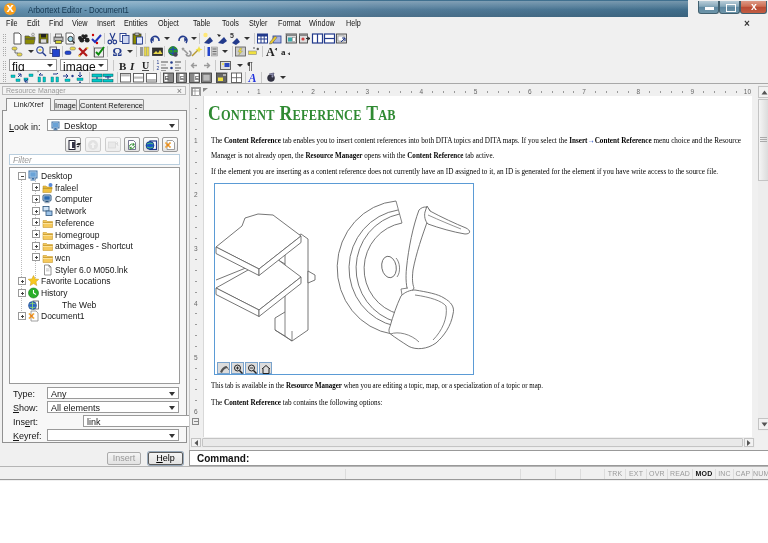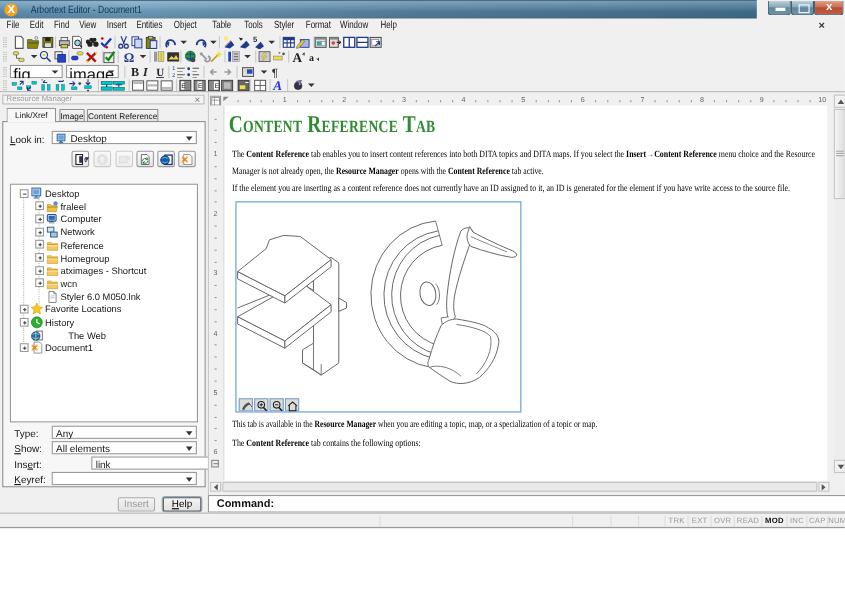--- a/index.html
+++ b/index.html
@@ -25,21 +25,21 @@
 
 #menubar { position:absolute; left:0; top:17px; width:768px; height:13px; background:#f0f0f0; font-size:9.5px; color:#161616; }
 #menubar span { position:absolute; top:0px; transform:scaleX(0.76); transform-origin:left top; }
 #menuclose { position:absolute; left:744px; top:17.5px; width:12px; height:12px; font-size:10px; color:#333; font-weight:bold; }
 
 
 .tbrow { position:absolute; left:0; width:768px; height:13px; background:#f0f0f0; }
 .ic { position:absolute; top:0; width:13px; height:13px; }
 .sep { position:absolute; top:1px; width:1px; height:11px; background:#c8c8c8; }
 .darr { position:absolute; top:5px; width:0; height:0; border-left:3px solid transparent; border-right:3px solid transparent; border-top:3.5px solid #333; }
-.combo { position:absolute; top:0.5px; height:12px; background:#fff; border:1px solid #999; font-size:15px; color:#111; padding:0px 2px; }
+.combo { position:absolute; top:0.5px; height:12px; background:#fff; border:1px solid #999; font-size:12px; color:#111; padding:0px 2px; }
 .combo .ca { position:absolute; right:3px; top:4px; width:0; height:0; border-left:3px solid transparent; border-right:3px solid transparent; border-top:3.5px solid #333; }
 
 
 #panel { position:absolute; left:0; top:84px; width:189px; height:383px; background:#f0f0f0; }
 #panel-title { position:absolute; left:2px; top:2px; width:184px; height:9px; background:#f3f3f3; border:1px solid #bbb; font-size:7px; color:#999; padding-left:3px; line-height:7px; }
 #panel-title .x { position:absolute; right:3px; top:1px; color:#777; font-size:9px; line-height:6px; }
 .tab { position:absolute; top:15px; height:12px; font-size:7.5px; white-space:nowrap; overflow:hidden; color:#161616; text-align:center; border:1px solid #919191; background:linear-gradient(#f4f4f4,#e0e0e0); padding-top:1px; border-radius:1px 1px 0 0; }
 .tab.active { top:14px; background:#f7f7f7; border-bottom:none; height:13px; z-index:3; }
 #tabpage { position:absolute; left:2px; top:26px; width:185px; height:333px; background:#f7f7f7; border:1px solid #919191; }
 .plabel { position:absolute; font-size:9px; color:#161616; }
@@ -651,20 +651,21 @@
         <div class="pbtn" style="left:159px; top:26px;">
           <svg class="abs" style="position:absolute;left:1px;top:1px" width="13" height="12" viewBox="0 0 13 12">
             <path d="M3,1.5 h5.5 l2,2 v7 h-7.5 z" fill="#fff" stroke="#888" stroke-width="0.8"></path>
             <path d="M2,4 l4,4 m0,-4 l-4,4" stroke="#e88a18" stroke-width="1.6"></path>
             <circle cx="2" cy="4" r="0.9" fill="#f0b050"></circle>
             <circle cx="6" cy="4" r="0.9" fill="#f0b050"></circle>
             <circle cx="2" cy="8" r="0.9" fill="#f0b050"></circle>
             <circle cx="6" cy="8" r="0.9" fill="#f0b050"></circle>
           </svg>
         </div>
+      <div id="filterbox">Filter</div>
       <div id="treebox">
           <div style="position:absolute;left:11px;top:10px;width:1px;height:133px;border-left:1px dotted #bbb;"></div>
           <div style="position:absolute;left:25px;top:10px;width:1px;height:100px;border-left:1px dotted #bbb;"></div>
           <div class="pm" style="left:8px;top:3.5px;"></div>
           <div class="abs" style="left:18px;top:2.0px;width:11px;height:11px;">
             <svg class="abs" style="" width="11" height="12" viewBox="0 0 11 12">
               <rect x="1" y="1" width="8" height="7" fill="#cfe4f7" stroke="#3a6ea5" stroke-width="1"></rect>
               <rect x="2.2" y="2.2" width="5.6" height="4.6" fill="#6aa3d8"></rect>
               <rect x="4" y="8" width="2" height="1.5" fill="#3a6ea5"></rect>
               <rect x="2.5" y="9.5" width="5" height="1" fill="#3a6ea5"></rect>

